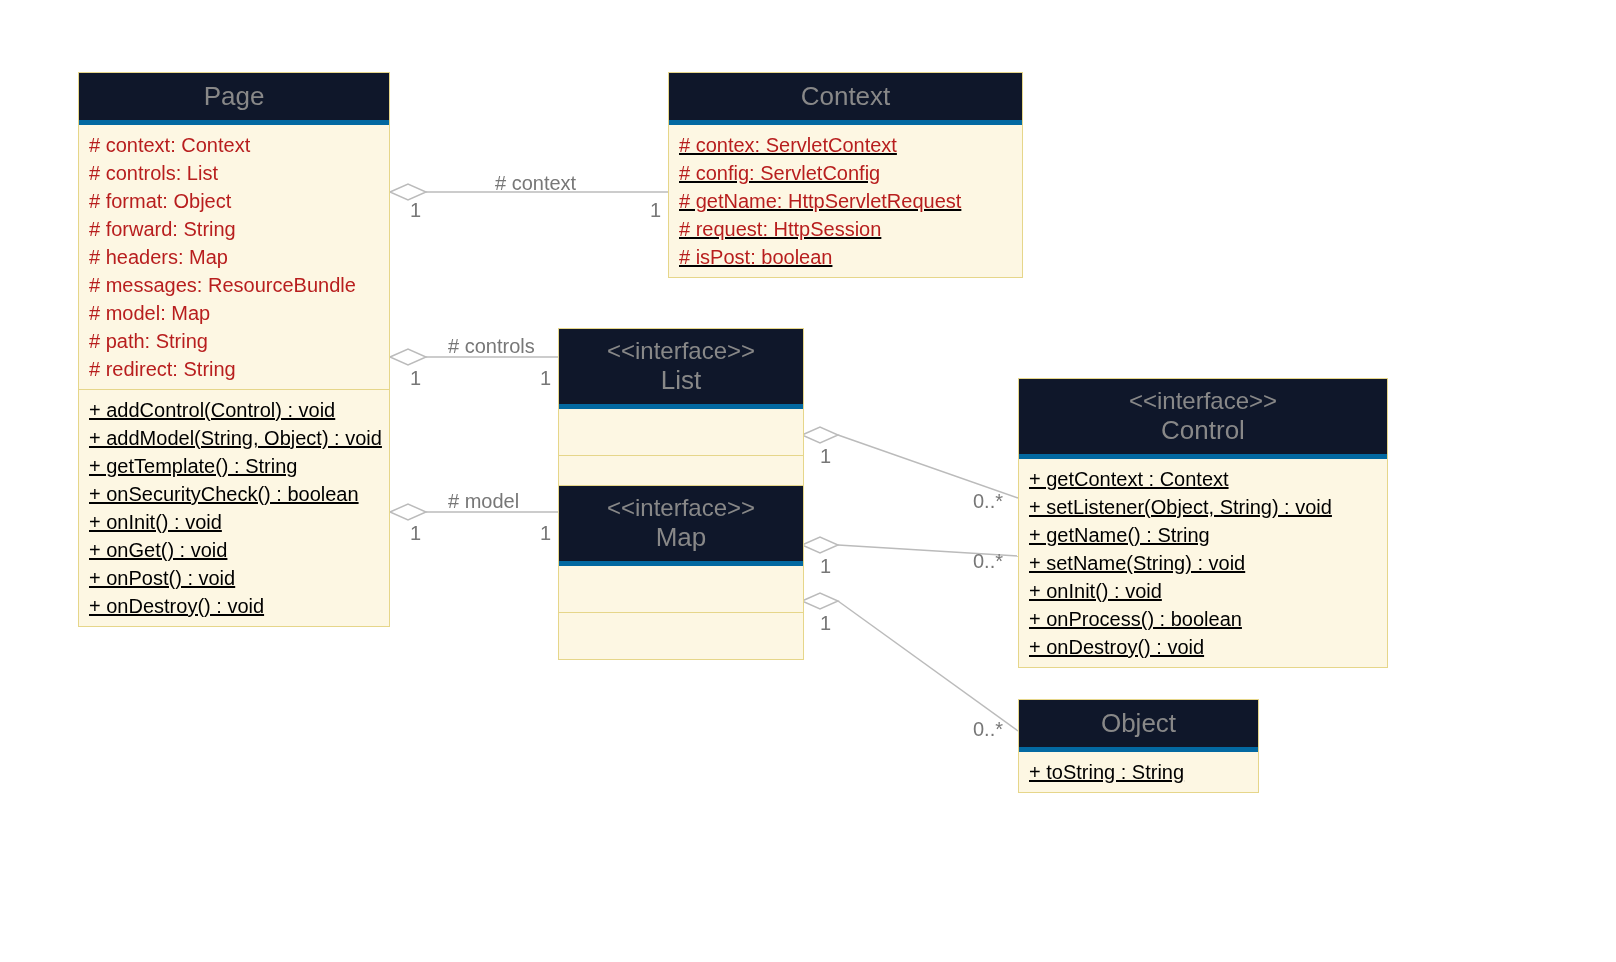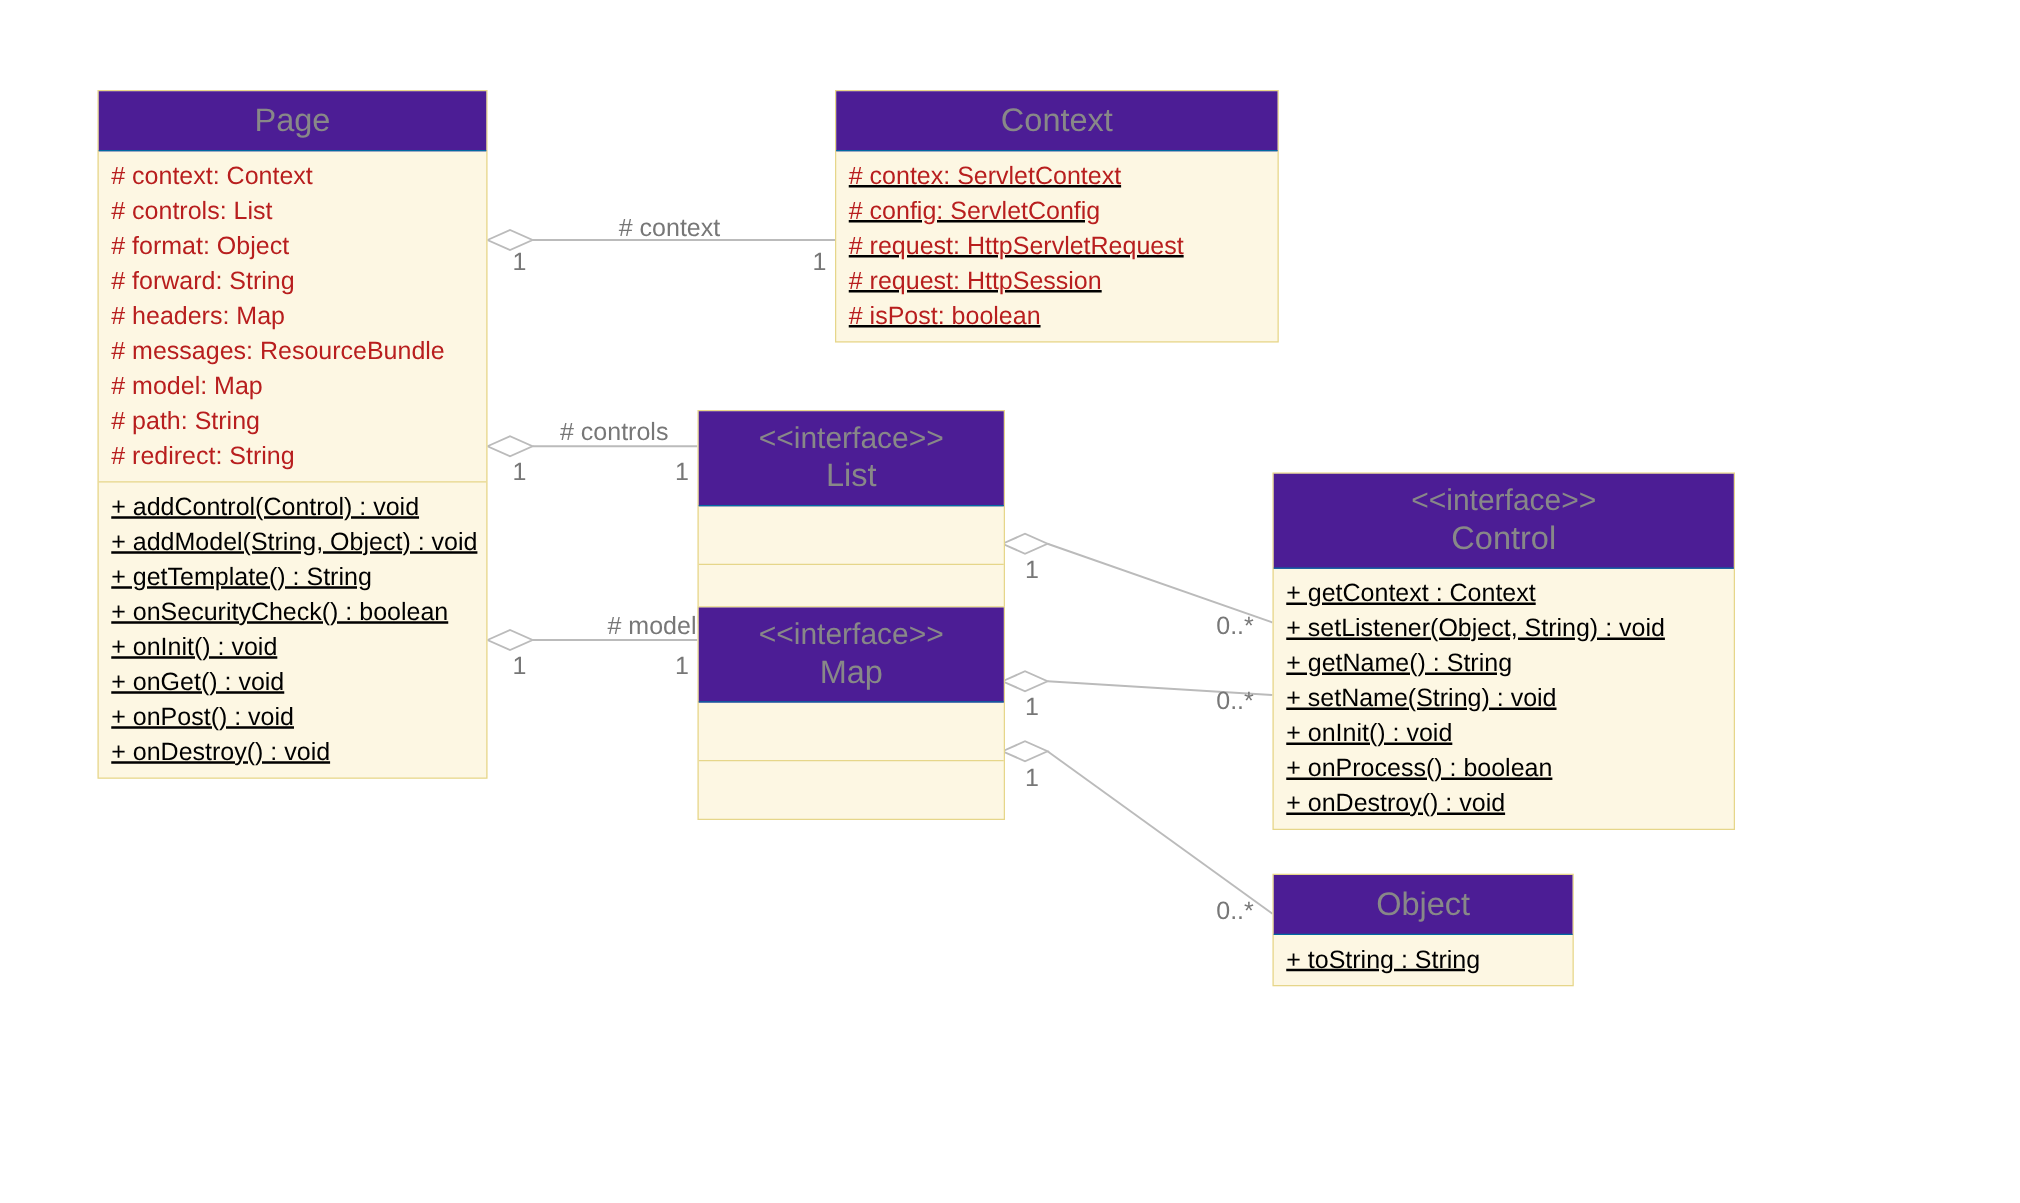--- a/index.html
+++ b/index.html
@@ -13,26 +13,26 @@
     overflow: hidden;
   }
   .canvas { position: absolute; inset: 0; }
   .class-box {
     position: absolute;
     background: #fdf7e3;
     border: 1px solid #e6d68a;
     box-sizing: border-box;
   }
   .class-title {
-    background: #4c1d95;
+    background: #0f172a;
     color: #888;
     font-size: 26px;
     text-align: center;
     padding: 8px 6px;
-    border-bottom: 1px solid #0369a1;
+    border-bottom: 5px solid #0369a1;
     font-weight: 400;
   }
   .stereo {
     display: block;
     font-size: 24px;
     color: #888;
   }
   .section {
     padding: 6px 10px;
     border-bottom: 1px solid #e6d68a;
@@ -74,21 +74,21 @@
   </svg>
 
   <div class="lbl" style="left:495px; top:172px;"># context</div>
   <div class="lbl" style="left:410px; top:199px;">1</div>
   <div class="lbl" style="left:650px; top:199px;">1</div>
 
   <div class="lbl" style="left:448px; top:335px;"># controls</div>
   <div class="lbl" style="left:410px; top:367px;">1</div>
   <div class="lbl" style="left:540px; top:367px;">1</div>
 
-  <div class="lbl" style="left:448px; top:490px;margin-left:38px;"># model</div>
+  <div class="lbl" style="left:448px; top:490px;"># model</div>
   <div class="lbl" style="left:410px; top:522px;">1</div>
   <div class="lbl" style="left:540px; top:522px;">1</div>
 
   <div class="lbl" style="left:820px; top:445px;">1</div>
   <div class="lbl" style="left:973px; top:490px;">0..*</div>
 
   <div class="lbl" style="left:820px; top:555px;">1</div>
   <div class="lbl" style="left:973px; top:550px;">0..*</div>
 
   <div class="lbl" style="left:820px; top:612px;">1</div>
@@ -117,21 +117,21 @@
       <div class="op">+ onPost() : void</div>
       <div class="op">+ onDestroy() : void</div>
     </div>
   </div>
 
   <div class="class-box" style="left:668px; top:72px; width:355px;">
     <div class="class-title">Context</div>
     <div class="section">
       <div class="attr"># contex: ServletContext</div>
       <div class="attr"># config: ServletConfig</div>
-      <div class="attr"># request: HttpServletRequest</div>
+      <div class="attr"># getName: HttpServletRequest</div>
       <div class="attr"># request: HttpSession</div>
       <div class="attr"># isPost: boolean</div>
     </div>
   </div>
 
   <div class="class-box" style="left:558px; top:328px; width:246px;">
     <div class="class-title">
       <span class="stereo">&lt;&lt;interface&gt;&gt;</span>
       <span>List</span>
     </div>

